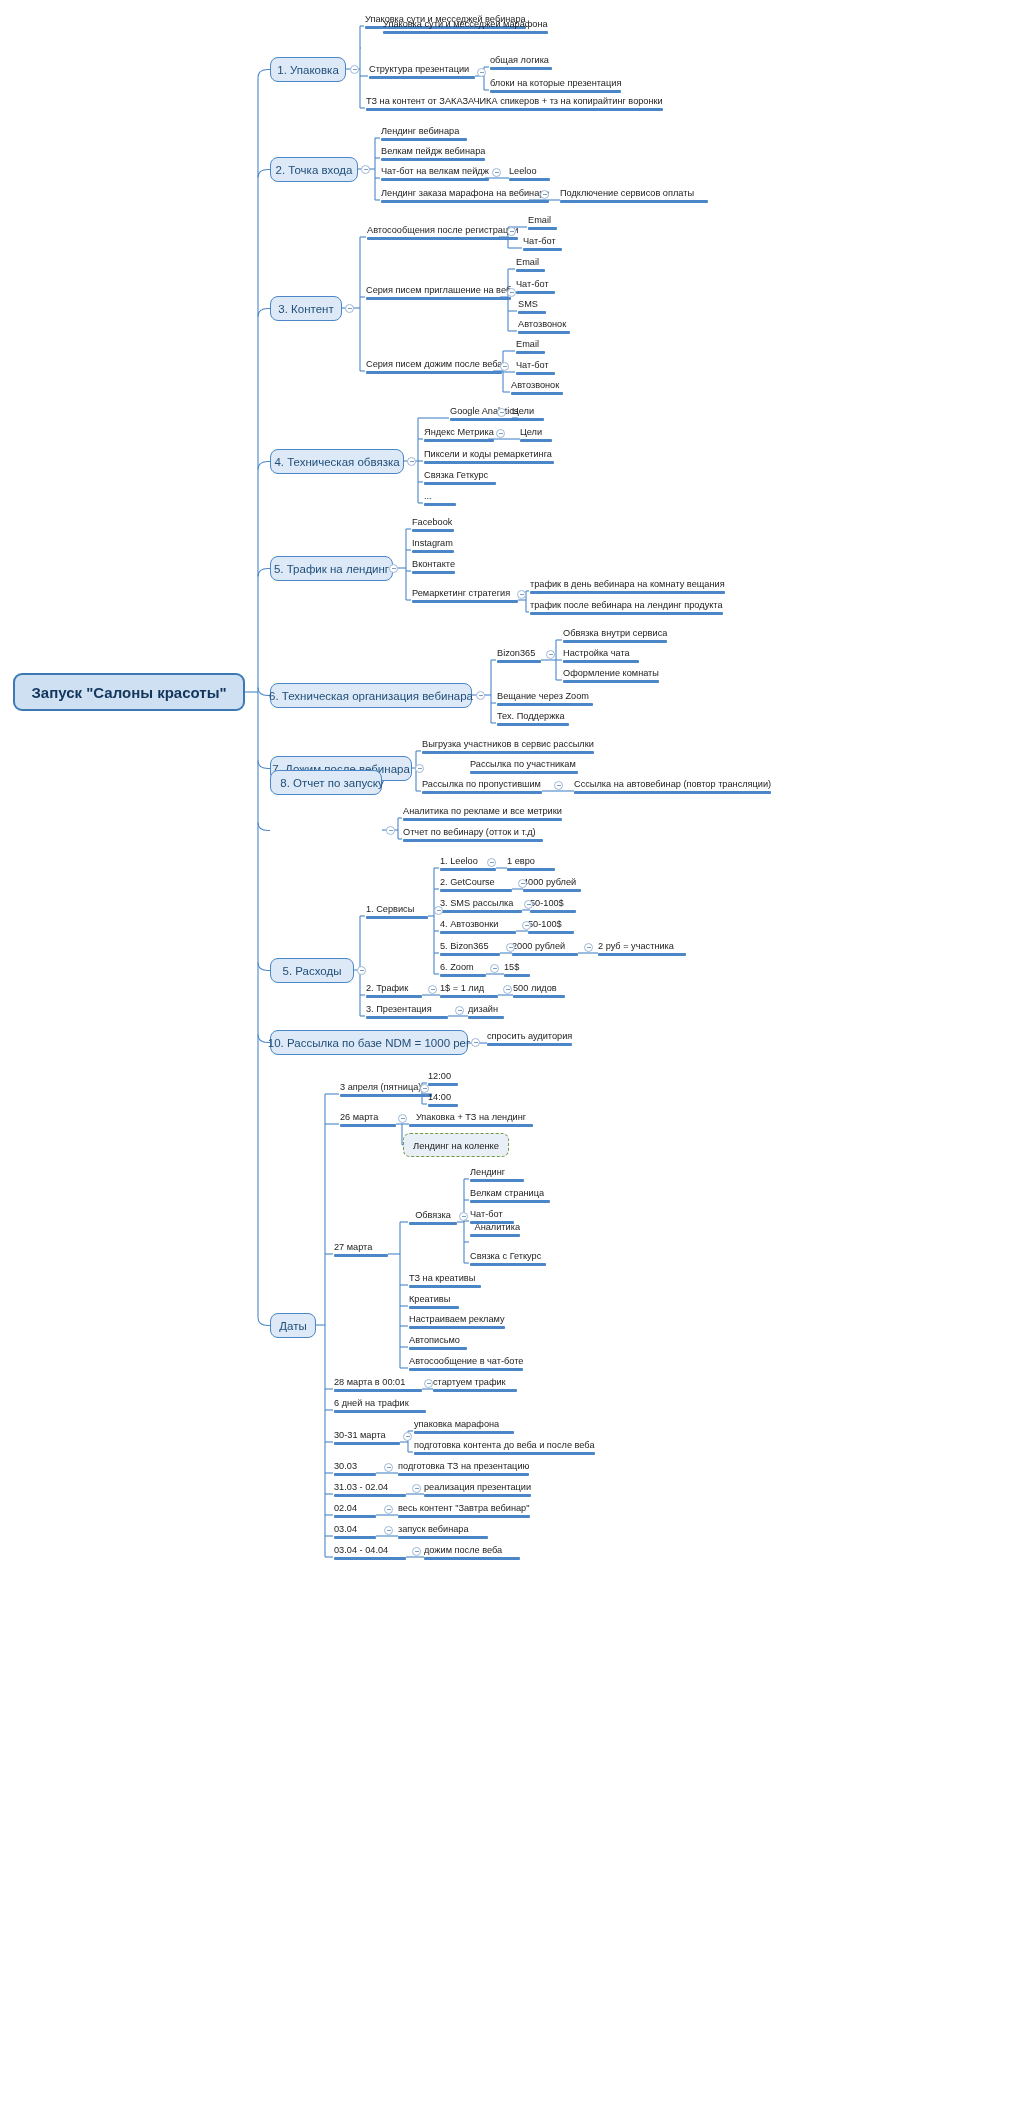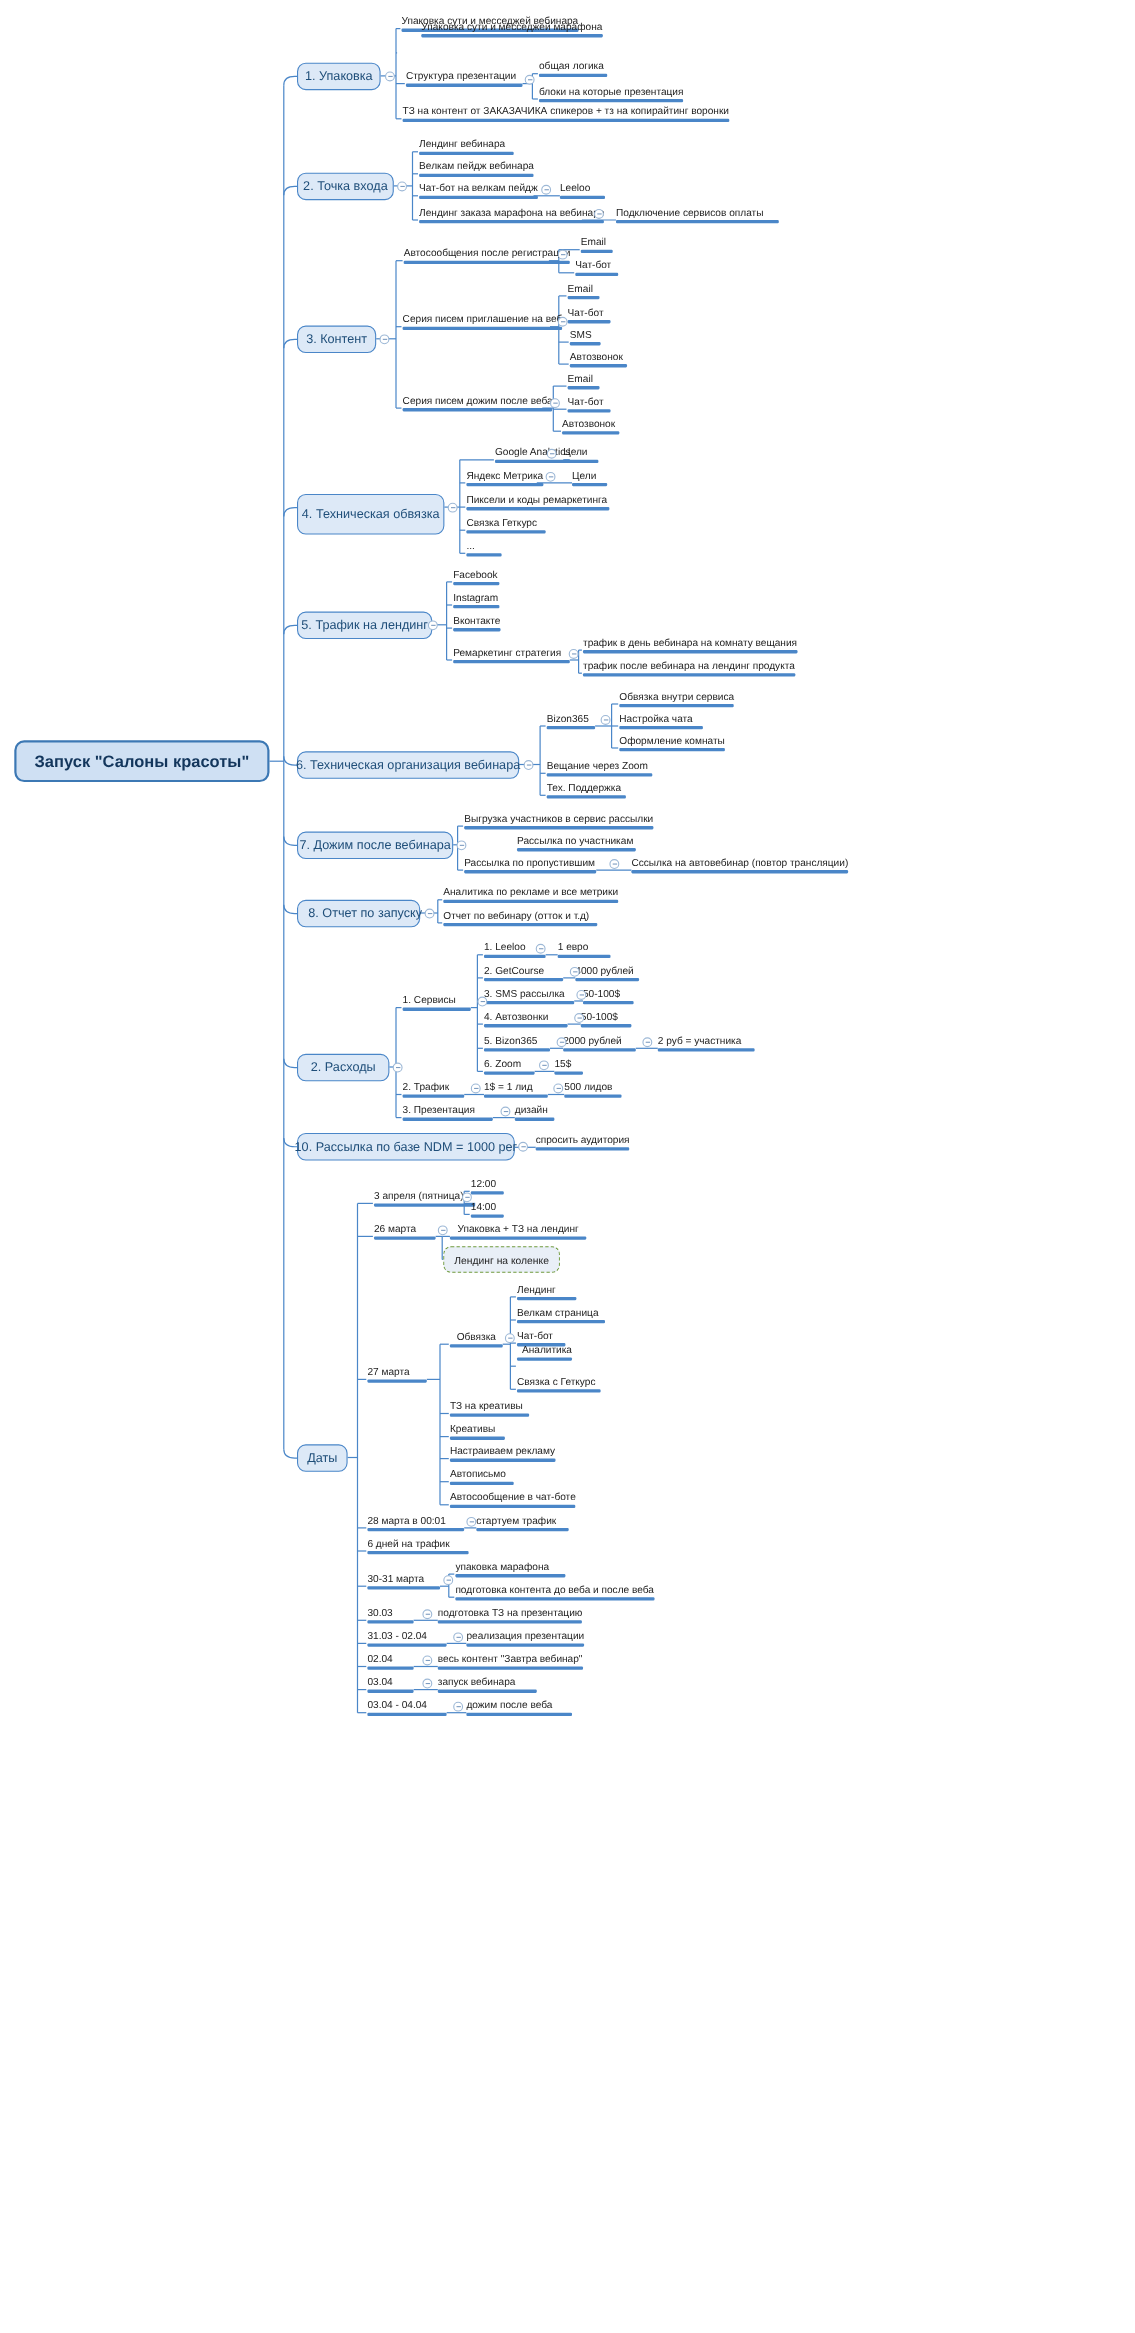--- a/index.html
+++ b/index.html
@@ -292,21 +292,21 @@
       <div class="leaf u" style="left: 518px; top: 299px; min-width: 28px;"><span class="txt">SMS</span></div>
       <div class="leaf u" style="left: 518px; top: 319px; min-width: 52px;"><span class="txt">Автозвонок</span></div>
       <div class="leaf u" style="left: 366px; top: 359px; min-width: 127px;"><span class="txt">Серия писем дожим после веба</span></div>
       <div class="leaf u" style="left: 516px; top: 339px; min-width: 29px;"><span class="txt">Email</span></div>
       <div class="leaf u" style="left: 516px; top: 360px; min-width: 39px;"><span class="txt">Чат-бот</span></div>
       <div class="leaf u" style="left: 511px; top: 380px; min-width: 52px;"><span class="txt">Автозвонок</span></div>
       <div class="toggle" style="left: 345px; top: 304px;"></div>
       <div class="toggle" style="left: 507px; top: 227px;"></div>
       <div class="toggle" style="left: 507px; top: 288px;"></div>
       <div class="toggle" style="left: 500px; top: 362px;"></div>
-      <div class="topic" style="left: 270px; top: 449px; width: 134px; height: 37px;">4. Техническая обвязка</div>
+      <div class="topic" style="left: 270px; top: 449px; width: 134px; height: 25px;">4. Техническая обвязка</div>
       <div class="leaf u" style="left: 450px; top: 406px; min-width: 68px;"><span class="txt">Google Analytics</span></div>
       <div class="leaf u" style="left: 512px; top: 406px; min-width: 32px;"><span class="txt">Цели</span></div>
       <div class="leaf u" style="left: 424px; top: 427px; min-width: 64px;"><span class="txt">Яндекс Метрика</span></div>
       <div class="leaf u" style="left: 520px; top: 427px; min-width: 32px;"><span class="txt">Цели</span></div>
       <div class="leaf u" style="left: 424px; top: 449px; min-width: 130px;"><span class="txt">Пиксели и коды ремаркетинга</span></div>
       <div class="leaf u" style="left: 424px; top: 470px; min-width: 72px;"><span class="txt">Связка Геткурс</span></div>
       <div class="leaf u" style="left: 424px; top: 491px; min-width: 32px;"><span class="txt">...</span></div>
       <div class="toggle" style="left: 407px; top: 457px;"></div>
       <div class="toggle" style="left: 497px; top: 408px;"></div>
       <div class="toggle" style="left: 496px; top: 429px;"></div>
@@ -328,25 +328,25 @@
       <div class="leaf u" style="left: 497px; top: 711px; min-width: 72px;"><span class="txt">Тех. Поддержка</span></div>
       <div class="toggle" style="left: 476px; top: 691px;"></div>
       <div class="toggle" style="left: 546px; top: 650px;"></div>
       <div class="topic" style="left: 270px; top: 756px; width: 142px; height: 25px;">7. Дожим после вебинара</div>
       <div class="leaf u" style="left: 422px; top: 739px; min-width: 172px;"><span class="txt">Выгрузка участников в сервис рассылки</span></div>
       <div class="leaf u" style="left: 422px; top: 759px; min-width: 108px; margin-left: 48px;"><span class="txt">Рассылка по участникам</span></div>
       <div class="leaf u" style="left: 422px; top: 779px; min-width: 120px;"><span class="txt">Рассылка по пропустившим</span></div>
       <div class="leaf u" style="left: 574px; top: 779px; min-width: 174px;"><span class="txt">Сссылка на автовебинар (повтор трансляции)</span></div>
       <div class="toggle" style="left: 415px; top: 764px;"></div>
       <div class="toggle" style="left: 554px; top: 781px;"></div>
-      <div class="topic" style="left: 270px; top: 818px; width: 112px; height: 25px; padding-left: 20px;">8. Отчет по запуску</div>
+      <div class="topic" style="left: 270px; top: 770px; width: 112px; height: 25px; padding-left: 20px;">8. Отчет по запуску</div>
       <div class="leaf u" style="left: 403px; top: 806px; min-width: 146px;"><span class="txt">Аналитика по рекламе и все метрики</span></div>
       <div class="leaf u" style="left: 403px; top: 827px; min-width: 140px;"><span class="txt">Отчет по вебинару (отток и т.д)</span></div>
       <div class="toggle" style="left: 386px; top: 826px;"></div>
-      <div class="topic" style="left: 270px; top: 958px; width: 84px; height: 25px;">2. Расходы</div>
+      <div class="topic" style="left: 270px; top: 958px; width: 84px; height: 25px;">5. Расходы</div>
       <div class="leaf u" style="left: 366px; top: 904px; min-width: 62px;"><span class="txt">1. Сервисы</span></div>
       <div class="leaf u" style="left: 440px; top: 856px; min-width: 56px;"><span class="txt">1. Leeloo</span></div>
       <div class="leaf u" style="left: 507px; top: 856px; min-width: 48px;"><span class="txt">1 евро</span></div>
       <div class="leaf u" style="left: 440px; top: 877px; min-width: 72px;"><span class="txt">2. GetCourse</span></div>
       <div class="leaf u" style="left: 523px; top: 877px; min-width: 58px;"><span class="txt">4000 рублей</span></div>
       <div class="leaf u" style="left: 440px; top: 898px; min-width: 82px;"><span class="txt">3. SMS рассылка</span></div>
       <div class="leaf u" style="left: 530px; top: 898px; min-width: 46px;"><span class="txt">50-100$</span></div>
       <div class="leaf u" style="left: 440px; top: 919px; min-width: 76px;"><span class="txt">4. Автозвонки</span></div>
       <div class="leaf u" style="left: 528px; top: 919px; min-width: 46px;"><span class="txt">50-100$</span></div>
       <div class="leaf u" style="left: 440px; top: 941px; min-width: 60px;"><span class="txt">5. Bizon365</span></div>

